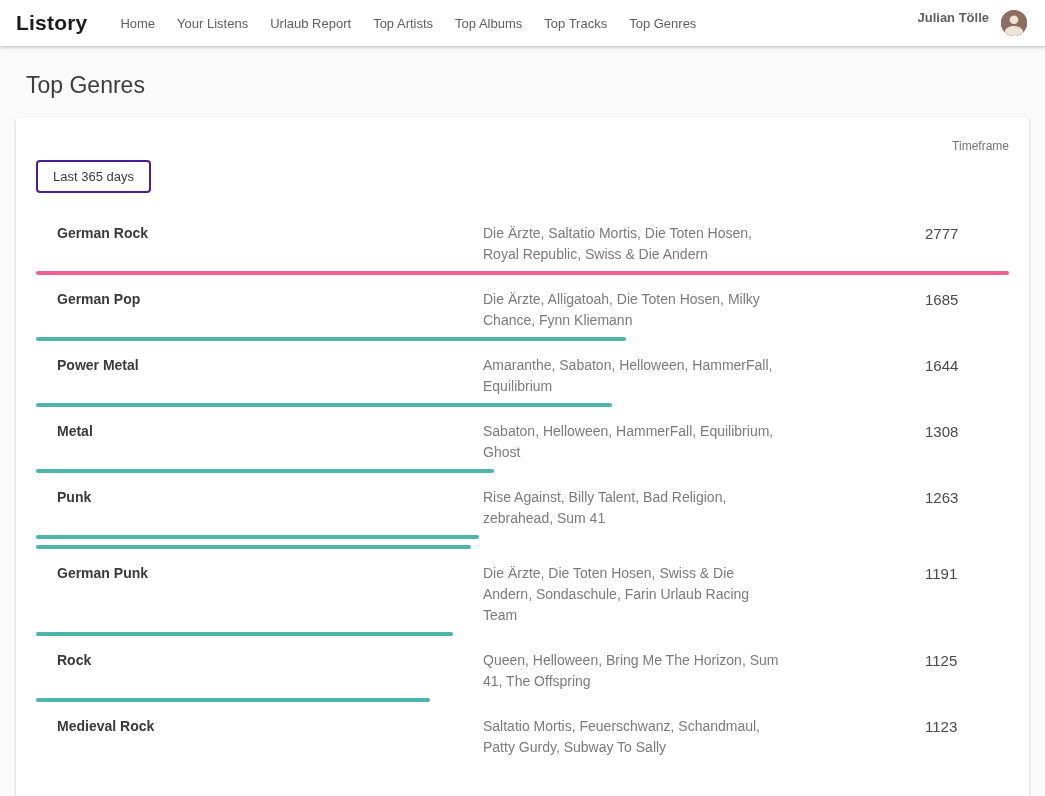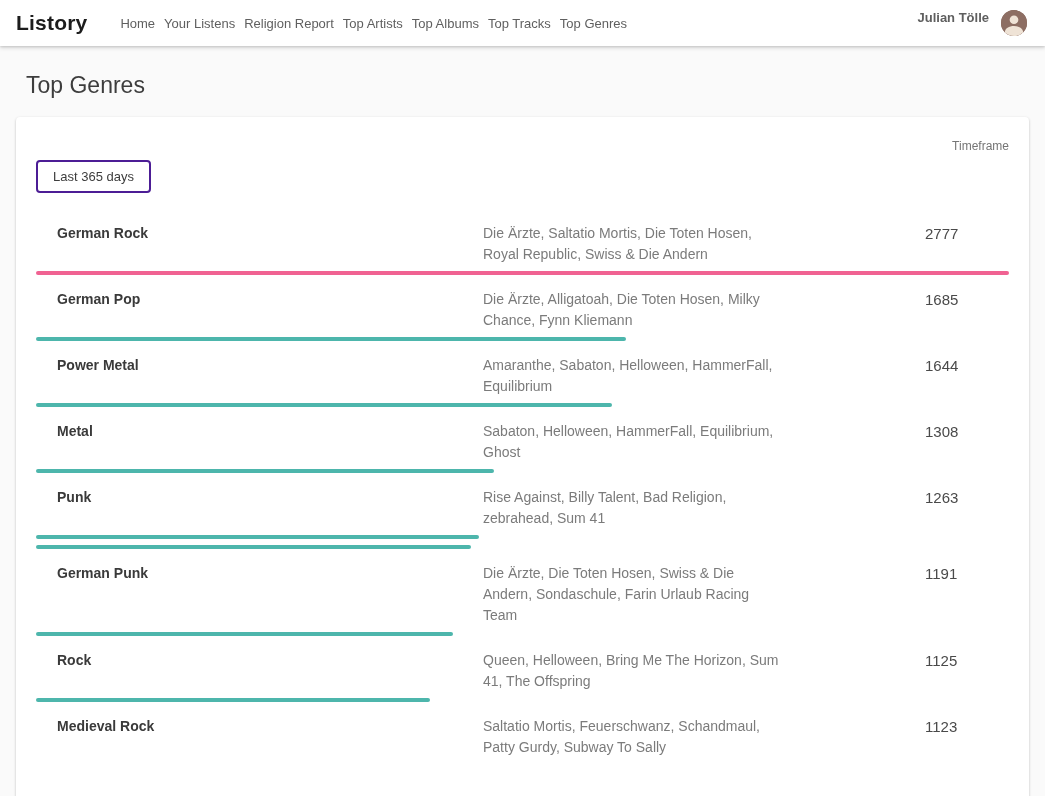--- a/index.html
+++ b/index.html
@@ -15,21 +15,21 @@
     height: 46px; background: #ffffff;
     display: flex; align-items: center;
     padding: 0 18px 0 16px;
     box-shadow: 0 2px 4px rgba(0,0,0,0.14), 0 1px 2px rgba(0,0,0,0.10);
     position: relative; z-index: 2;
   }
   .logo {
     font-size: 21px; font-weight: 700; color: #1c1c1c;
     letter-spacing: 0.2px; cursor: pointer; text-decoration: none;
   }
-  .nav { display: flex; align-items: flex-end; margin-left: 33px; gap: 9px; }
+  .nav { display: flex; align-items: flex-end; margin-left: 33px; gap: 22px; }
   .nav a {
     font-size: 13px; color: #5f5f5f; text-decoration: none;
     cursor: pointer; white-space: nowrap;
   }
   .user-area {
     margin-left: auto; display: flex; align-items: flex-start; gap: 12px;
     cursor: pointer;
     font-weight: bold;
   }
   .user-name { font-size: 13px; color: #5f5f5f; }
@@ -79,21 +79,21 @@
   .bar { height: 4px; border-radius: 2px; }
 </style>
 </head>
 <body>
 
 <header class="appbar">
   <a class="logo">Listory</a>
   <nav class="nav">
     <a>Home</a>
     <a>Your Listens</a>
-    <a>Religion Report</a>
+    <a>Urlaub Report</a>
     <a>Top Artists</a>
     <a>Top Albums</a>
     <a>Top Tracks</a>
     <a>Top Genres</a>
   </nav>
   <div class="user-area">
     <span class="user-name">Julian Tölle</span>
     <span class="avatar">
       <svg viewBox="0 0 24 24">
         <rect width="24" height="24" fill="#8d6e63"></rect>

